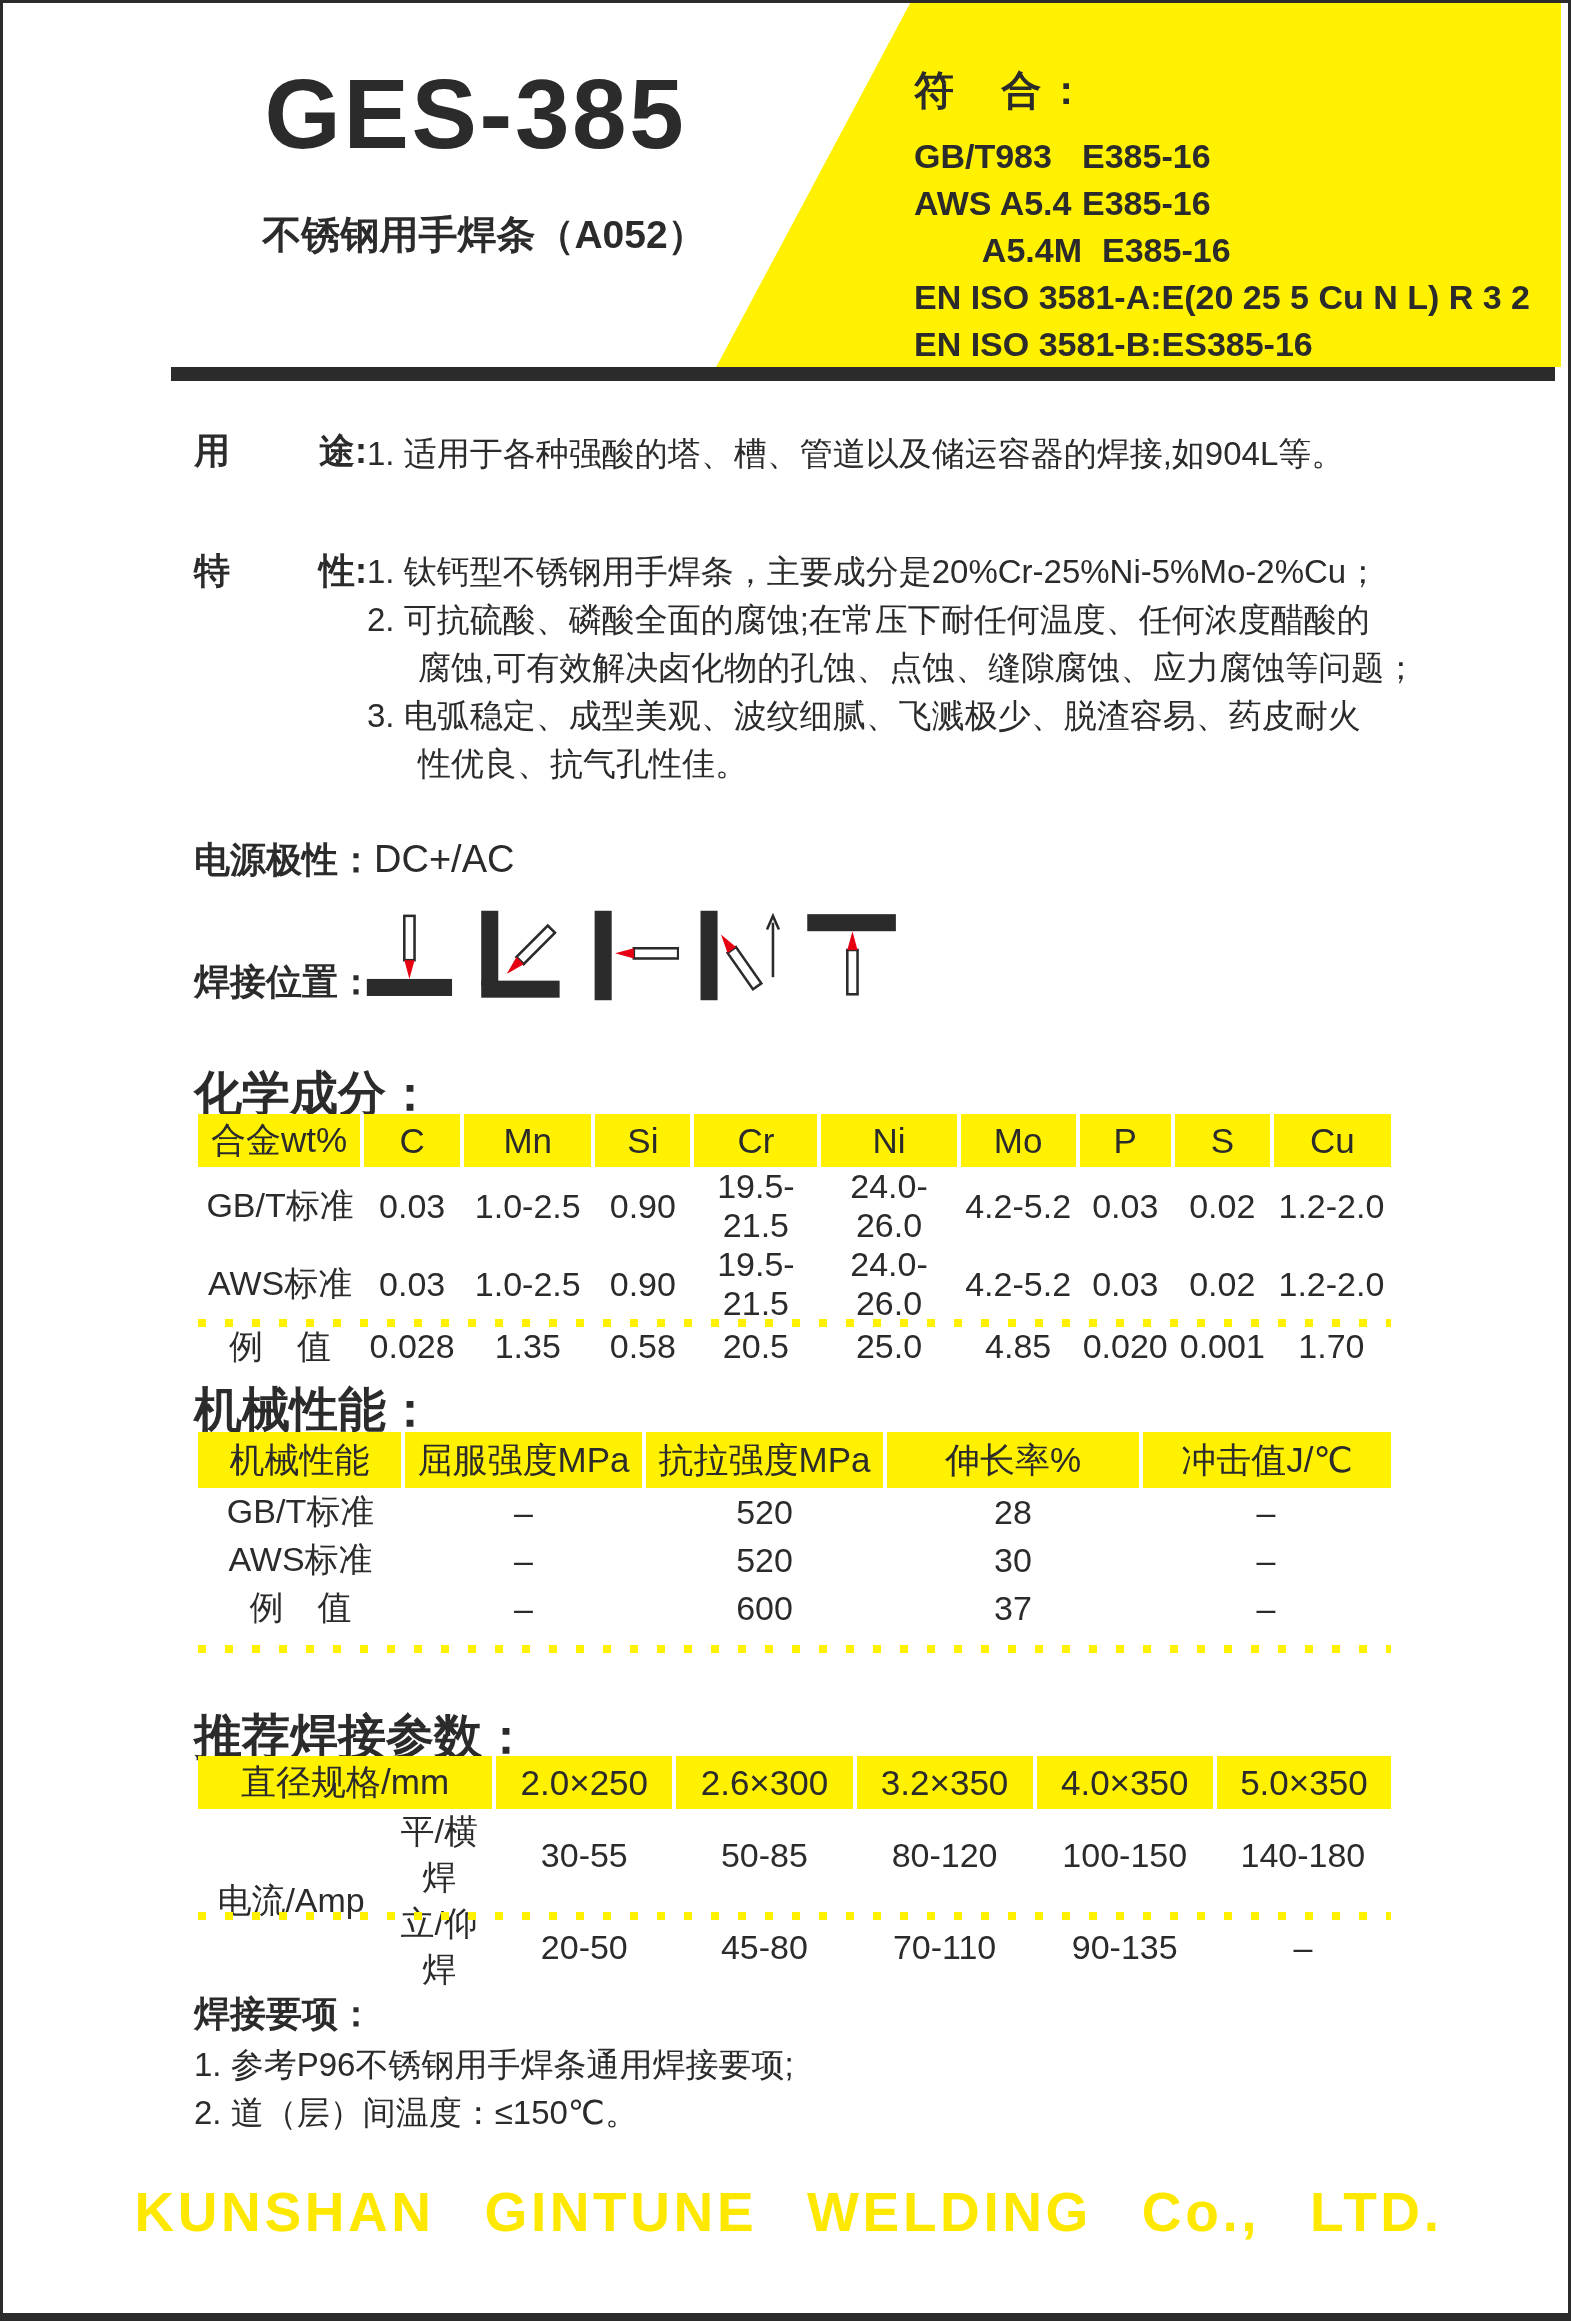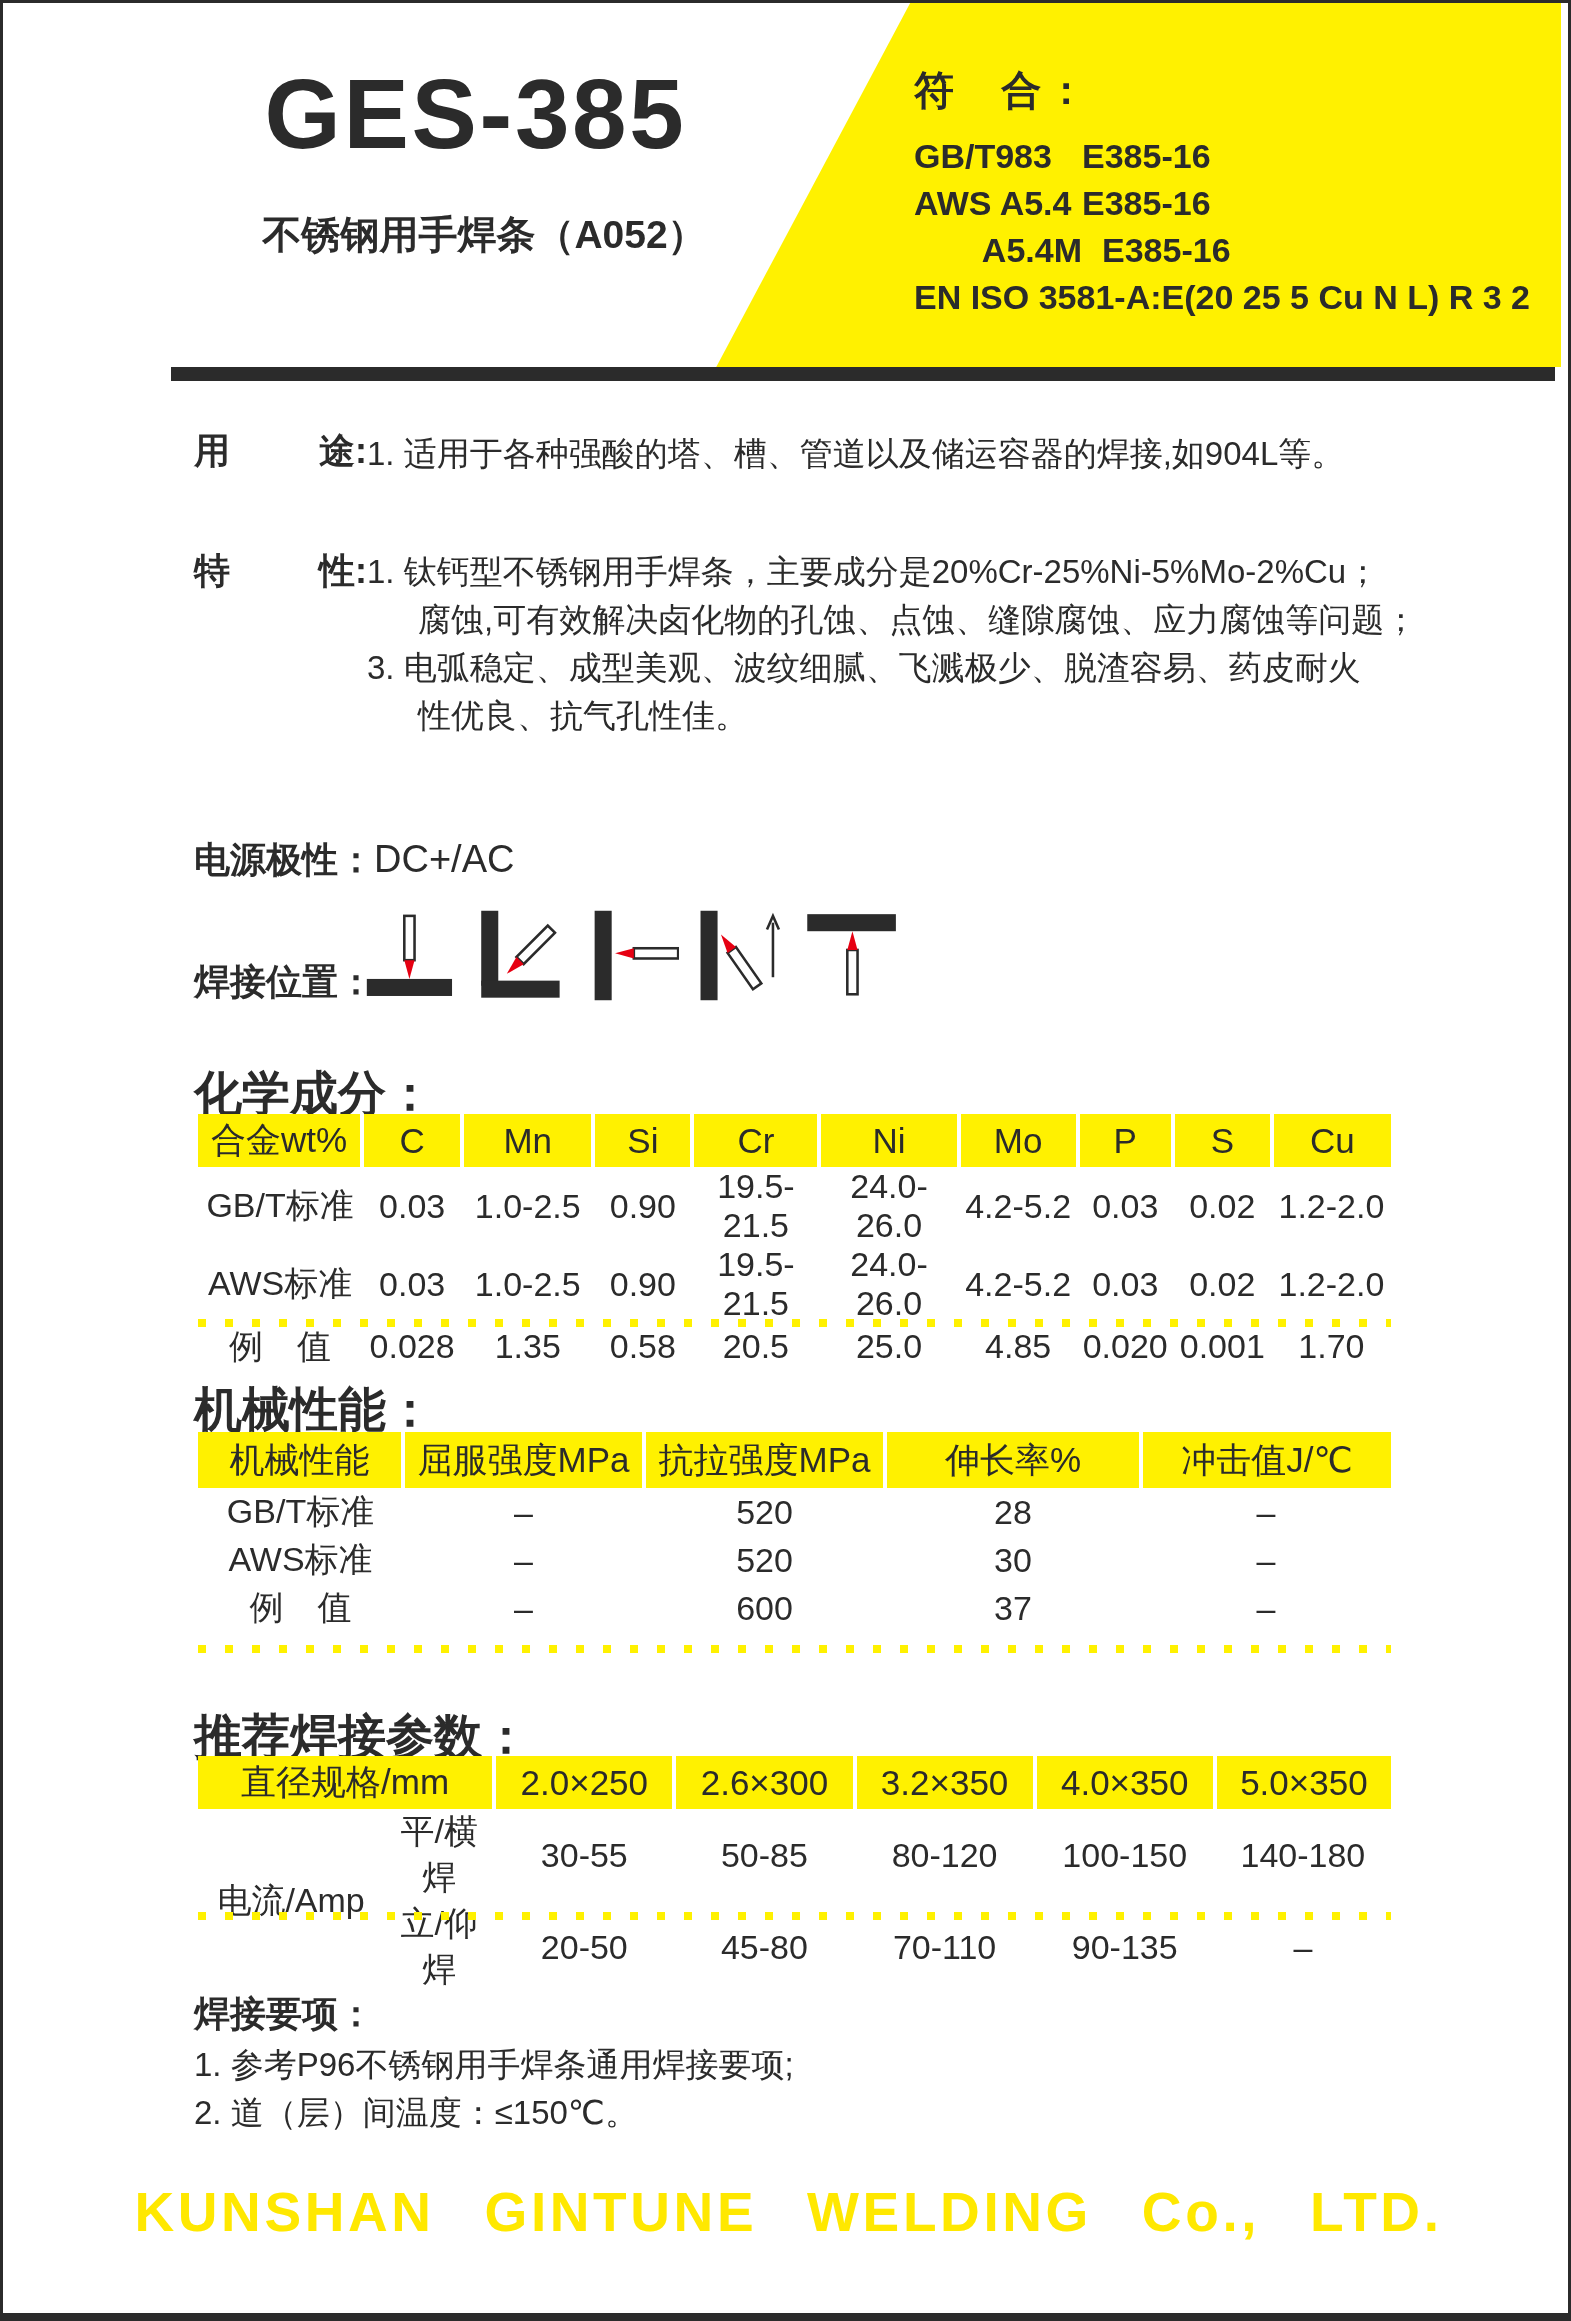--- a/index.html
+++ b/index.html
@@ -111,36 +111,38 @@
     </div>
     <div class="comp-row">
       <span class="std nowrap">AWS A5.4</span>
       <span class="nowrap">E385-16</span>
     </div>
     <div class="comp-row indent">
       <span class="std nowrap">A5.4M</span>
       <span class="nowrap">E385-16</span>
     </div>
     <div class="comp-line nowrap">EN ISO 3581-A:E(20 25 5 Cu N L) R 3 2</div>
+    <div class="comp-line nowrap">EN ISO 3581-B:ES385-16</div>
   </div>
 
   <div class="abs header-rule"></div>
 
   <div class="abs sec-label usage-label">
     <span>用</span>
     <span>途:</span>
   </div>
   <div class="abs body-text usage-text nowrap">1. 适用于各种强酸的塔、槽、管道以及储运容器的焊接,如904L等。</div>
 
   <div class="abs sec-label feat-label">
     <span>特</span>
     <span>性:</span>
   </div>
   <div class="abs body-text feat-lines">
     <div class="nowrap">1. 钛钙型不锈钢用手焊条，主要成分是20%Cr-25%Ni-5%Mo-2%Cu；</div>
+    <div class="nowrap">2. 可抗硫酸、磷酸全面的腐蚀;在常压下耐任何温度、任何浓度醋酸的</div>
     <div class="nowrap cont">腐蚀,可有效解决卤化物的孔蚀、点蚀、缝隙腐蚀、应力腐蚀等问题；</div>
     <div class="nowrap">3. 电弧稳定、成型美观、波纹细腻、飞溅极少、脱渣容易、药皮耐火</div>
     <div class="nowrap cont">性优良、抗气孔性佳。</div>
   </div>
 
   <div class="abs sec-label pol-label nowrap">电源极性：</div>
   <div class="abs pol-value nowrap">DC+/AC</div>
 
   <div class="abs sec-label pos-label nowrap">焊接位置：</div>
   <div class="abs pos-icons">

